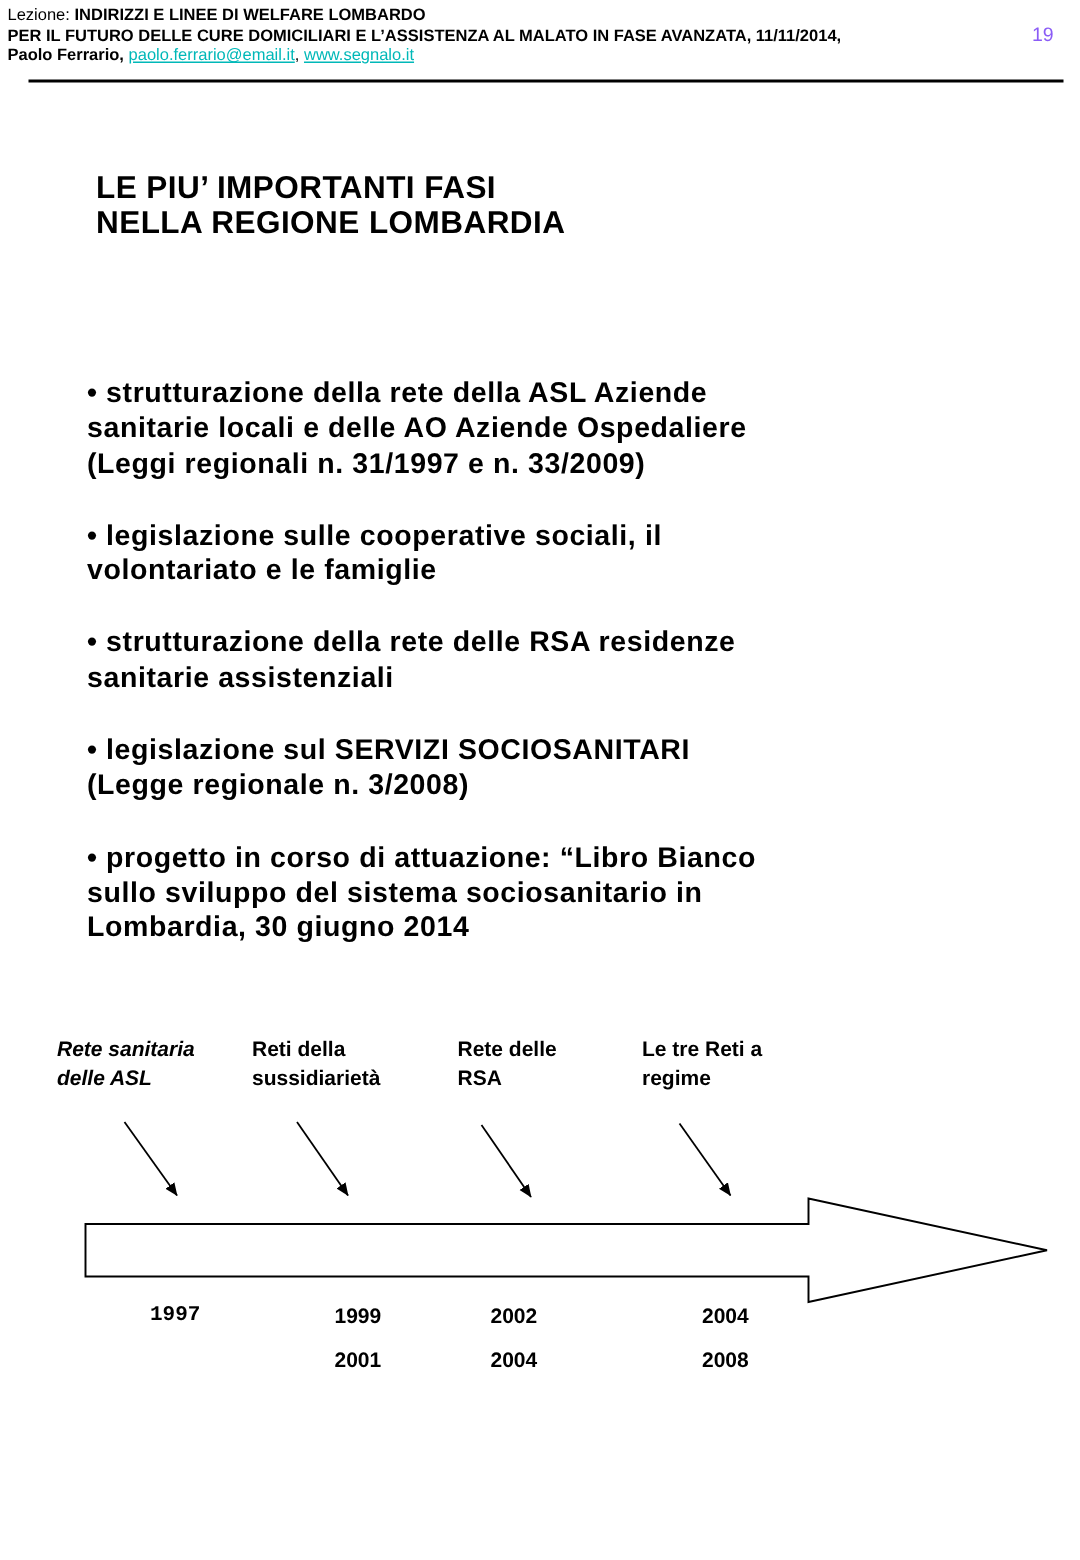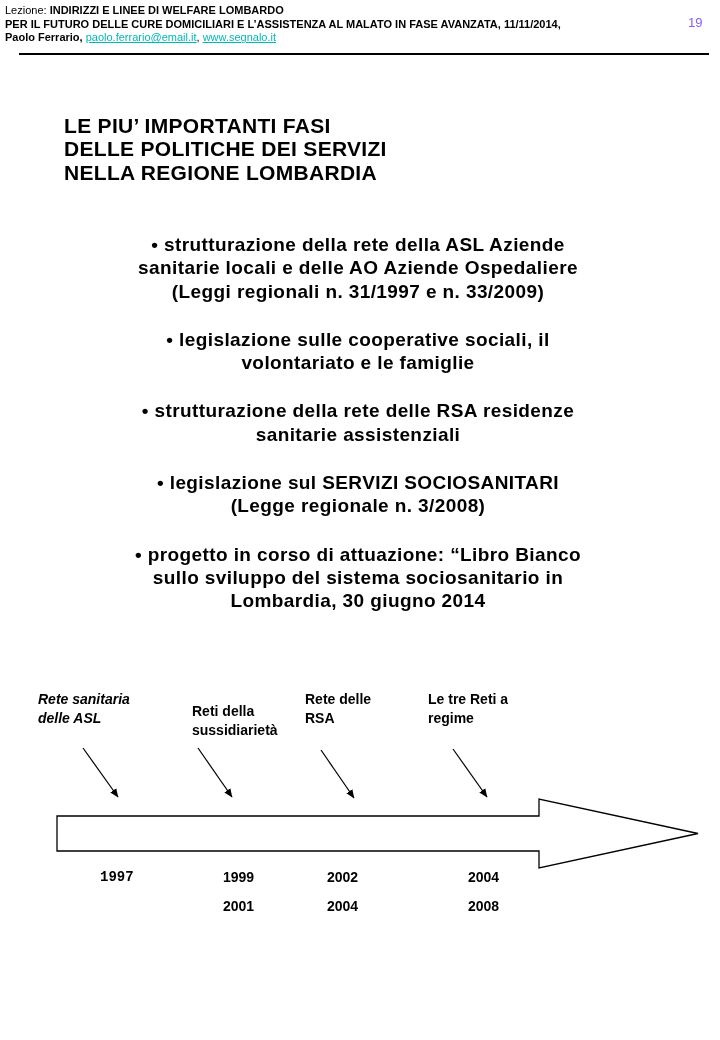--- a/index.html
+++ b/index.html
@@ -55,42 +55,41 @@
     font-weight: bold;
     line-height: 23.3px;
     letter-spacing: 0.3px;
     white-space: nowrap;
   }
 
   
   .bullets {
     position: absolute;
     left: 58px;
-    top: 233px;
+    top: 251px;
     width: 600px;
     font-size: 19px;
     font-weight: bold;
     line-height: 23.3px;
     letter-spacing: 0.4px;
-    text-align: center;
   }
   .para { margin: 0 0 25px 0; }
   .para div { white-space: nowrap; }
 
   
   .tl-label {
     position: absolute;
     top: 690px;
     font-size: 14px;
     font-weight: bold;
     line-height: 19.3px;
     white-space: nowrap;
   }
   .tl-label-1 { left: 38px; font-style: italic; }
-  .tl-label-2 { left: 192px; margin-top: 12px; }
+  .tl-label-2 { left: 168px; }
   .tl-label-3 { left: 305px; }
   .tl-label-4 { left: 428px; }
 
   
   .year {
     position: absolute;
     font-size: 14px;
     font-weight: bold;
     line-height: 14px;
     white-space: nowrap;
@@ -121,21 +120,20 @@
     <div><span>Lezione: </span><span class="hb">INDIRIZZI E LINEE DI WELFARE LOMBARDO</span></div>
     <div class="hb">PER IL FUTURO DELLE CURE DOMICILIARI E L’ASSISTENZA AL MALATO IN FASE AVANZATA, 11/11/2014,</div>
     <div><span class="hb">Paolo Ferrario, </span><a class="hlink">paolo.ferrario@email.it</a><span>, </span><a class="hlink">www.segnalo.it</a></div>
   </div>
 
   <div class="page-number">19</div>
   <div class="header-rule"></div>
 
   <div class="title">
     <div>LE PIU’ IMPORTANTI FASI</div>
-    <div>DELLE POLITICHE DEI SERVIZI</div>
     <div>NELLA REGIONE LOMBARDIA</div>
   </div>
 
   <div class="bullets">
     <div class="para">
       <div>• strutturazione della rete della ASL Aziende</div>
       <div>sanitarie locali e delle AO Aziende Ospedaliere</div>
       <div>(Leggi regionali n. 31/1997 e n. 33/2009)</div>
     </div>
     <div class="para">

